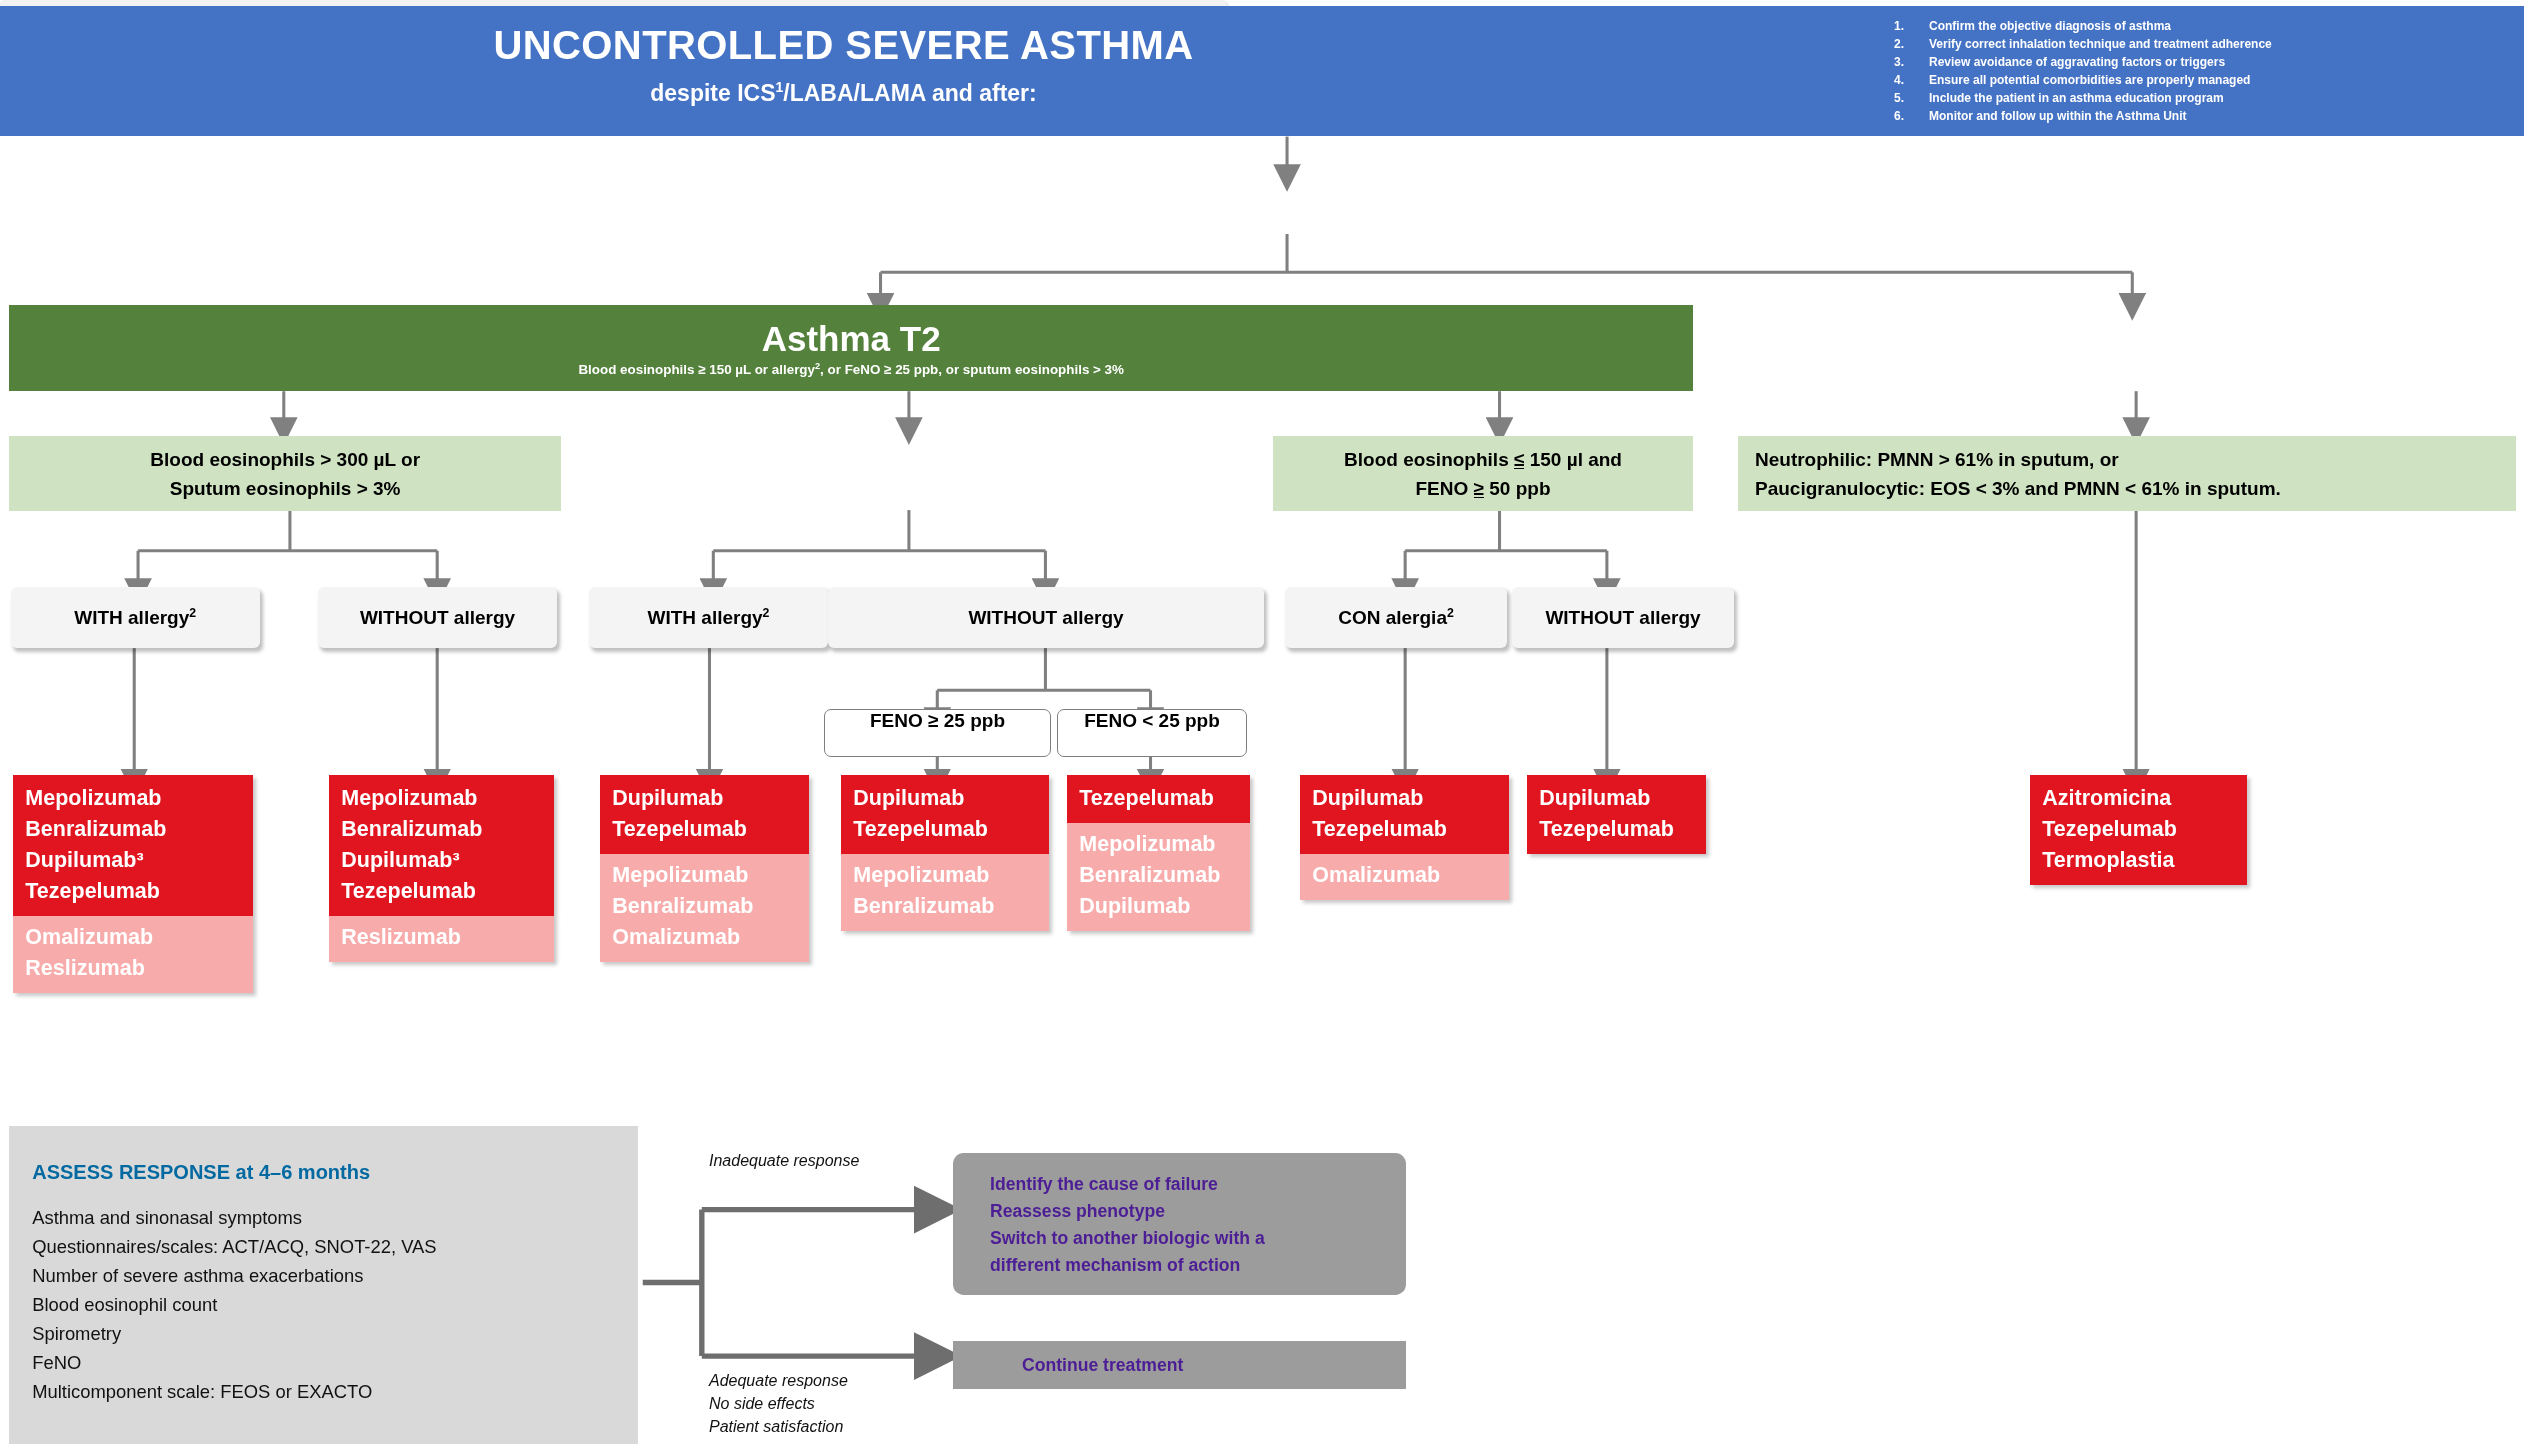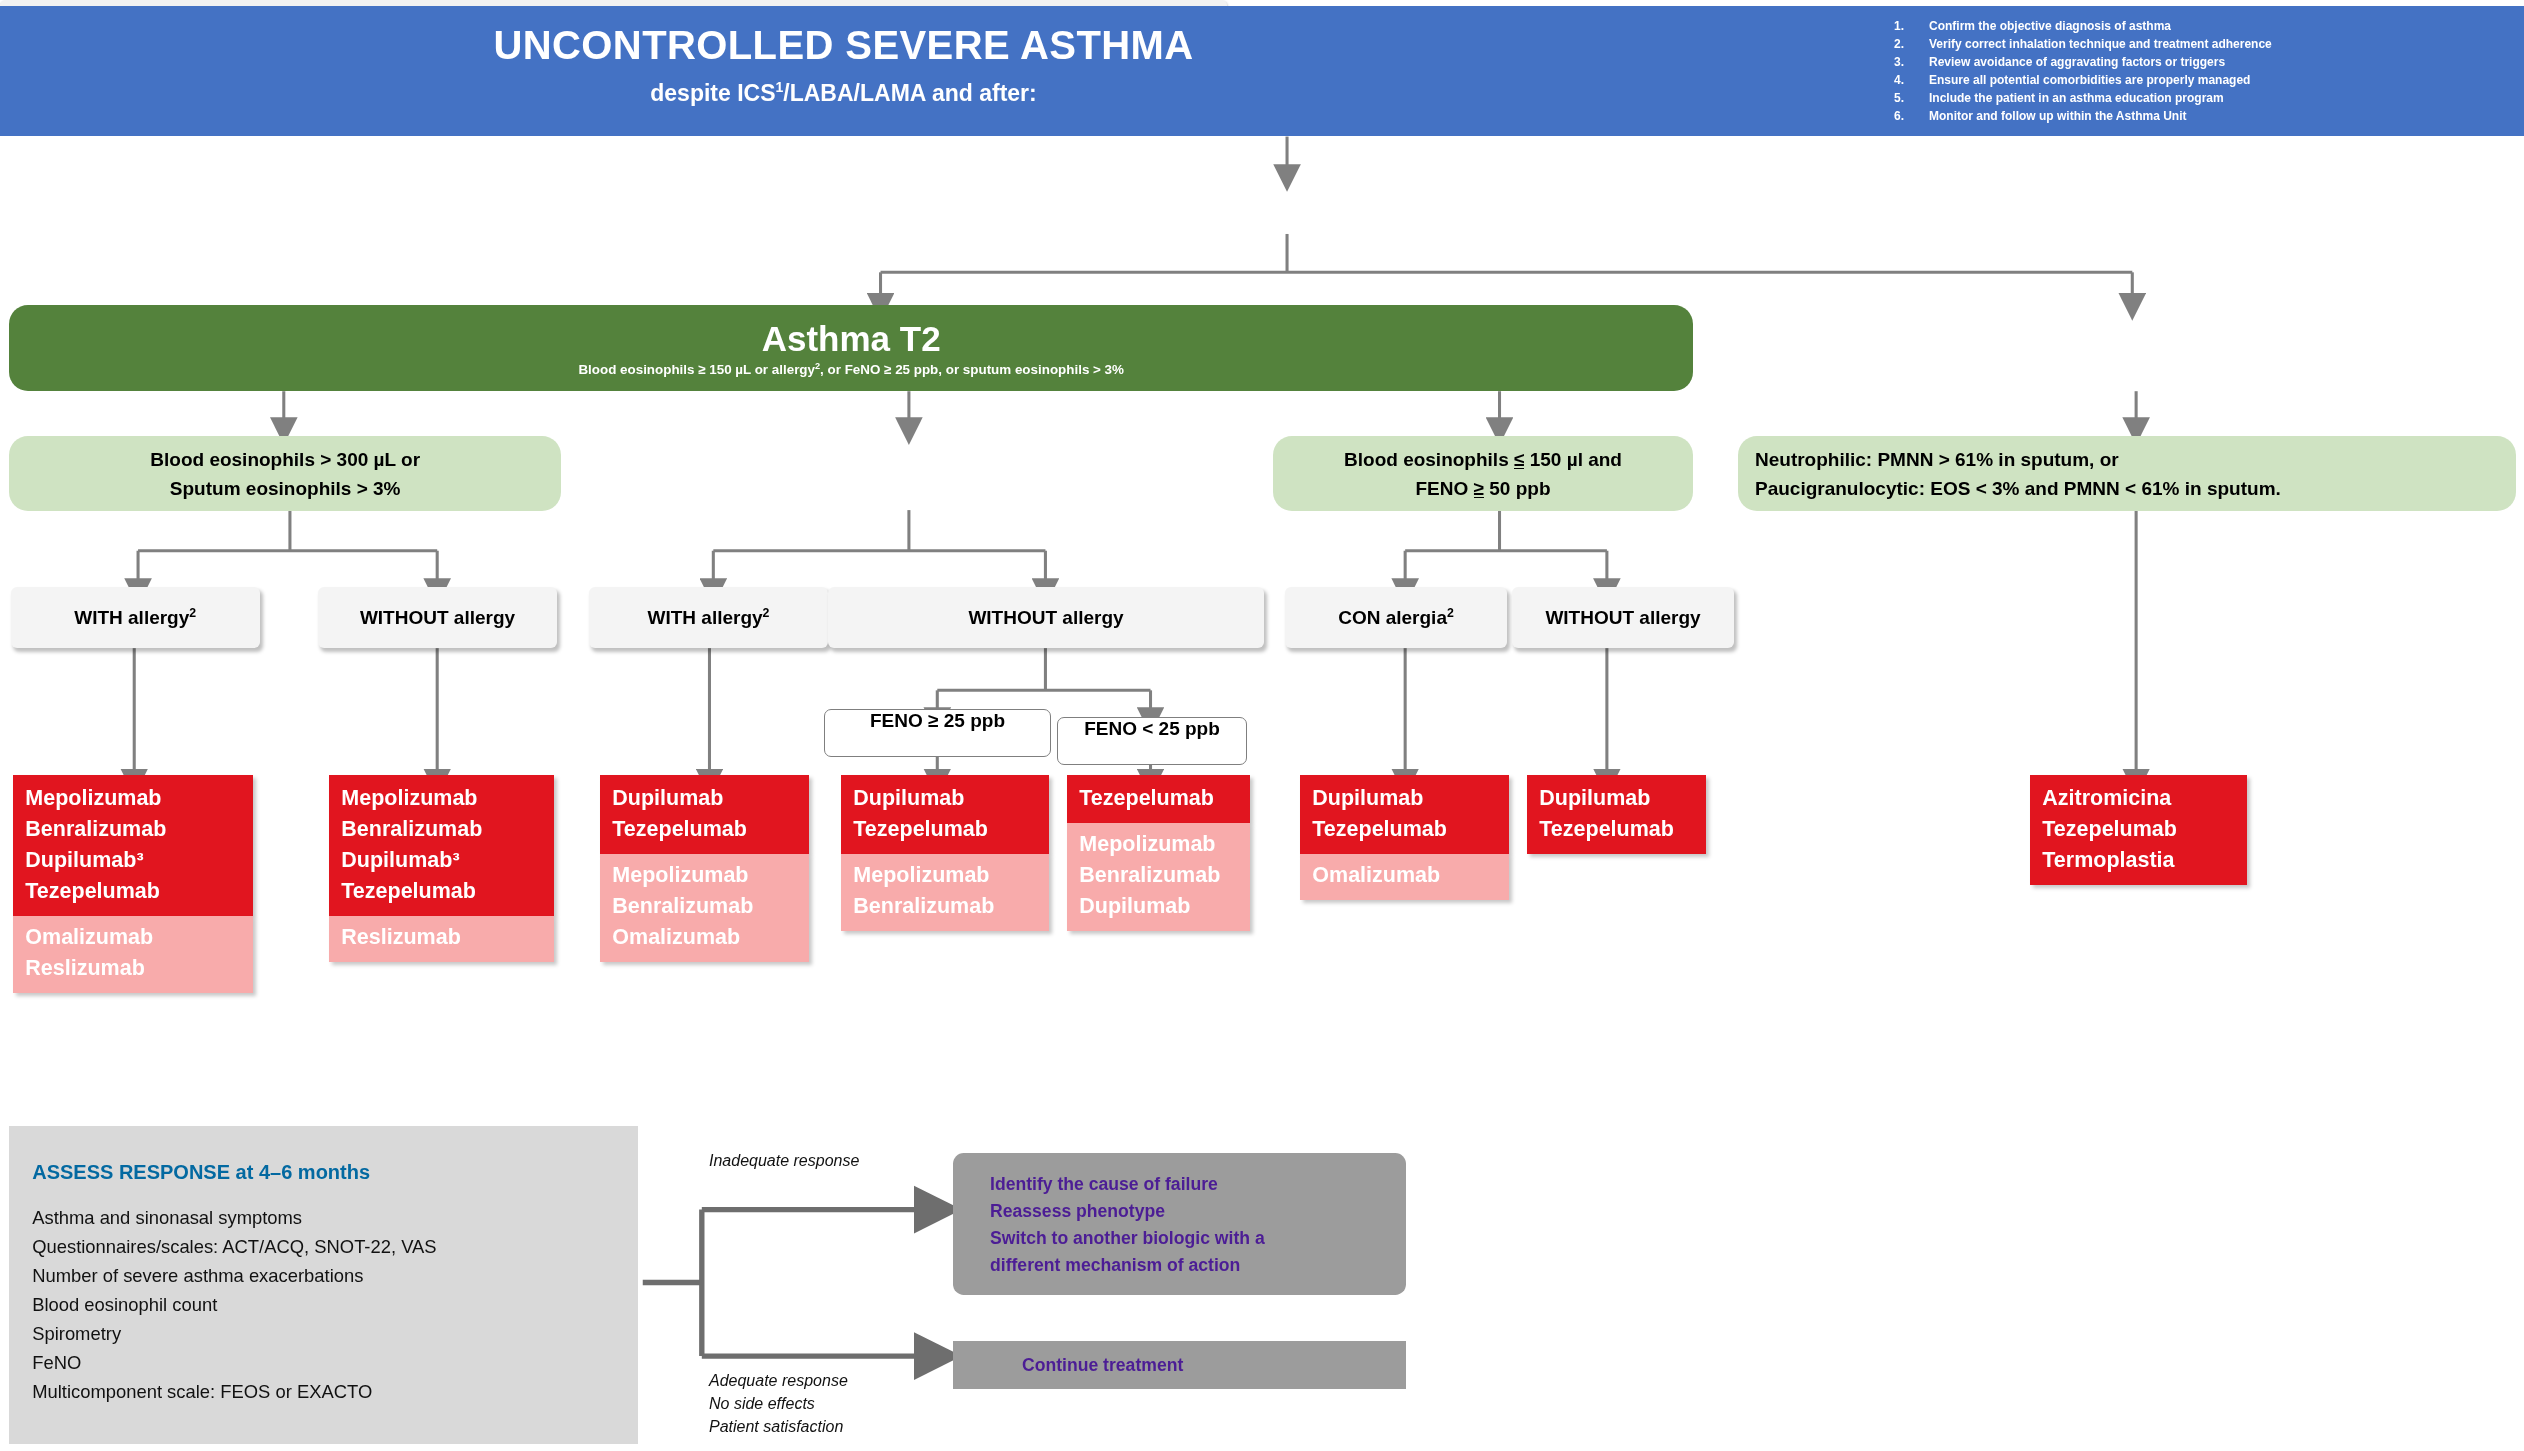--- a/index.html
+++ b/index.html
@@ -32,21 +32,21 @@
     position:absolute; left:1894px; top:10.7px; width:621px;
     color:#fff;
   }
   .header-list .hl-row {
     display:flex; align-items:flex-start;
     font-size:12px; font-weight:700; line-height:18px; height:18px;
   }
   .header-list .hl-num { width:35px; flex:0 0 35px; }
 
   
-  .box { position:absolute;border-radius:19px; }
+  .box { position:absolute; }
 
   .phenobox {
     left:892px; top:179px; width:1227px; height:55px;
     background:#F2F2F2; border-radius:5.4px;
     display:flex; flex-direction:column; justify-content:center; align-items:center;
     box-shadow:0.8px 1.5px 2.3px rgba(0,0,0,.18);
   }
   .phenobox div { font-size:17.6px; line-height:25px; }
   .phenobox b { font-weight:700; }
 
@@ -307,21 +307,21 @@
 
   <div class="box whitebox" style="left:1512px; top:587px; width:222px; height:61px;">
     <span>
       <span>WITHOUT allergy</span>
     </span>
   </div>
 
   <div class="box fenobox" style="left:824px; top:709px; width:227px; height:48px;">
     <span>FENO ≥ 25 ppb</span>
   </div>
-  <div class="box fenobox" style="left:1057px; top:709px; width:190px; height:48px;margin-top:8px;">
+  <div class="box fenobox" style="left:1057px; top:709px; width:190px; height:48px;">
     <span>FENO &lt; 25 ppb</span>
   </div>
 
   <div class="drugstack" style="left:0px; top:775px; width:253px;">
     <div class="drug-red">
       <div>Mepolizumab</div>
       <div>Benralizumab</div>
       <div>Dupilumab³</div>
       <div>Tezepelumab</div>
     </div>

